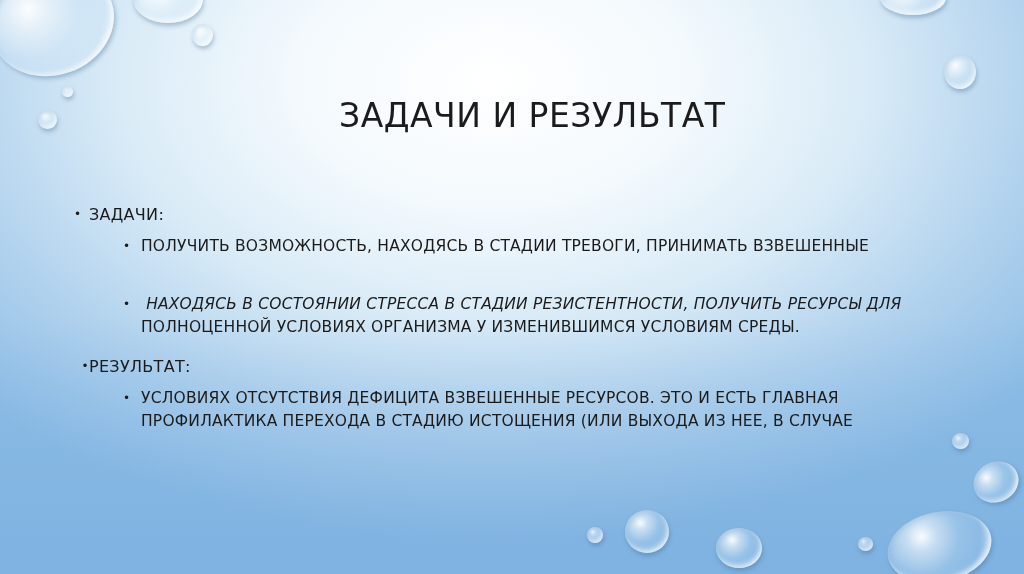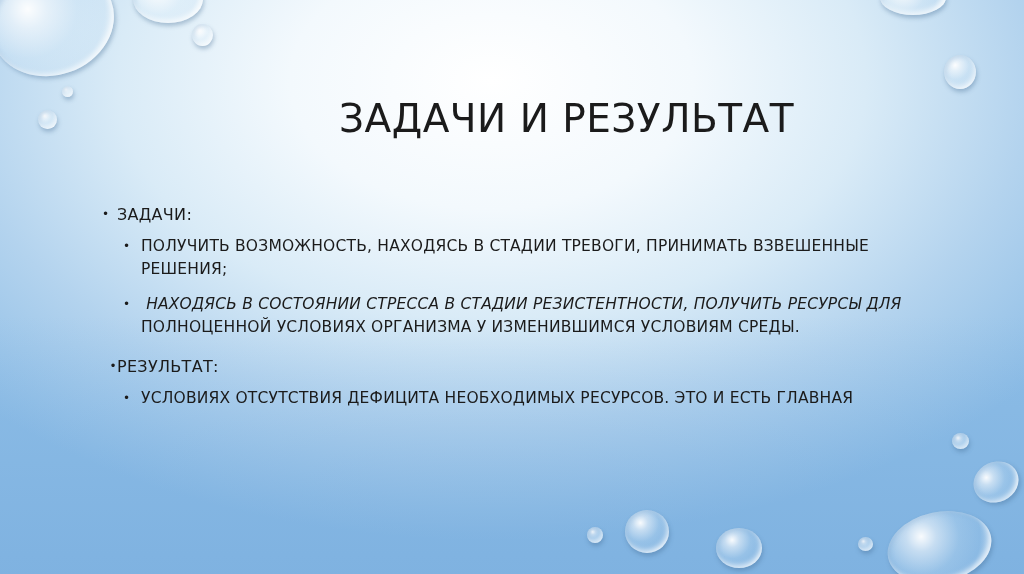--- a/index.html
+++ b/index.html
@@ -11,26 +11,26 @@
         #8dbde6;
     }
     .slide { position: absolute; inset: 0; }
     .bg-shade {
       position: absolute; inset: 0;
       background: linear-gradient(180deg, rgba(255,255,255,0) 0%, rgba(255,255,255,0) 55%, rgba(110,165,218,0.45) 100%);
       pointer-events: none;
     }
     .title {
       position: absolute; left: 339px; top: 96px;
-      font-size: 39px; letter-spacing: 0.5px; color: #1b1b1b;
+      font-size: 33px; letter-spacing: 0.5px; color: #1b1b1b;
       margin: 0; font-weight: normal; white-space: nowrap;
     }
     .content { position: absolute; left: 0; top: 0; width: 100%; }
     .lvl1 {
-      position: absolute; left: 102px; font-size: 16px; color: #1b1b1b; white-space: nowrap; letter-spacing: 0.3px;
+      position: absolute; left: 74px; font-size: 16px; color: #1b1b1b; white-space: nowrap; letter-spacing: 0.3px;
     }
     .lvl2 {
       position: absolute; left: 123px; width: 820px; font-size: 15.5px; color: #1b1b1b; line-height: 23px; letter-spacing: 0.2px;
     }
     .bullet { display: inline-block; width: 15px; font-size: 12px; vertical-align: 2px; }
     .lvl2 .bullet { width: 18px; position: absolute; left: 0; top: 0; }
     .lvl2 .txt { display: block; margin-left: 18px; }
 
     
     .drop {
@@ -65,29 +65,29 @@
   <h1 class="title">ЗАДАЧИ И РЕЗУЛЬТАТ</h1>
 
   <div class="content">
 
     <div class="lvl1" style="top:205px;">
       <span class="bullet">•</span><span>ЗАДАЧИ:</span>
     </div>
     <div class="lvl2" style="top:235px;">
       <span class="bullet">•</span>
       <span class="txt">ПОЛУЧИТЬ ВОЗМОЖНОСТЬ, НАХОДЯСЬ В СТАДИИ ТРЕВОГИ, ПРИНИМАТЬ ВЗВЕШЕННЫЕ</span>
-      <span class="txt">РЕШЕНИЯ;</span>
     </div>
     <div class="lvl2" style="top:293px;">
       <span class="bullet">•</span>
       <span class="txt" style="white-space:pre;font-style:italic;"> НАХОДЯСЬ В СОСТОЯНИИ СТРЕССА В СТАДИИ РЕЗИСТЕНТНОСТИ, ПОЛУЧИТЬ РЕСУРСЫ ДЛЯ</span>
       <span class="txt">ПОЛНОЦЕННОЙ УСЛОВИЯХ ОРГАНИЗМА У ИЗМЕНИВШИМСЯ УСЛОВИЯМ СРЕДЫ.</span>
     </div>
 
     <div class="lvl1" style="top:357px;text-align:right;">
       <span class="bullet">•</span><span>РЕЗУЛЬТАТ:</span>
     </div>
     <div class="lvl2" style="top:387px;">
       <span class="bullet">•</span>
-      <span class="txt">УСЛОВИЯХ ОТСУТСТВИЯ ДЕФИЦИТА НЕОБХОДИМЫХ РЕСУРСОВ. ЭТО И ЕСТЬ ГЛАВНАЯ</span>
+      <span class="txt">УСЛОВИЯХ ОТСУТСТВИЯ ДЕФИЦИТА ВЗВЕШЕННЫЕ РЕСУРСОВ. ЭТО И ЕСТЬ ГЛАВНАЯ</span>
+      <span class="txt">ПРОФИЛАКТИКА ПЕРЕХОДА В СТАДИЮ ИСТОЩЕНИЯ (ИЛИ ВЫХОДА ИЗ НЕЕ, В СЛУЧАЕ</span>
     </div>
   </div>
 </div>
 
 </body></html>

